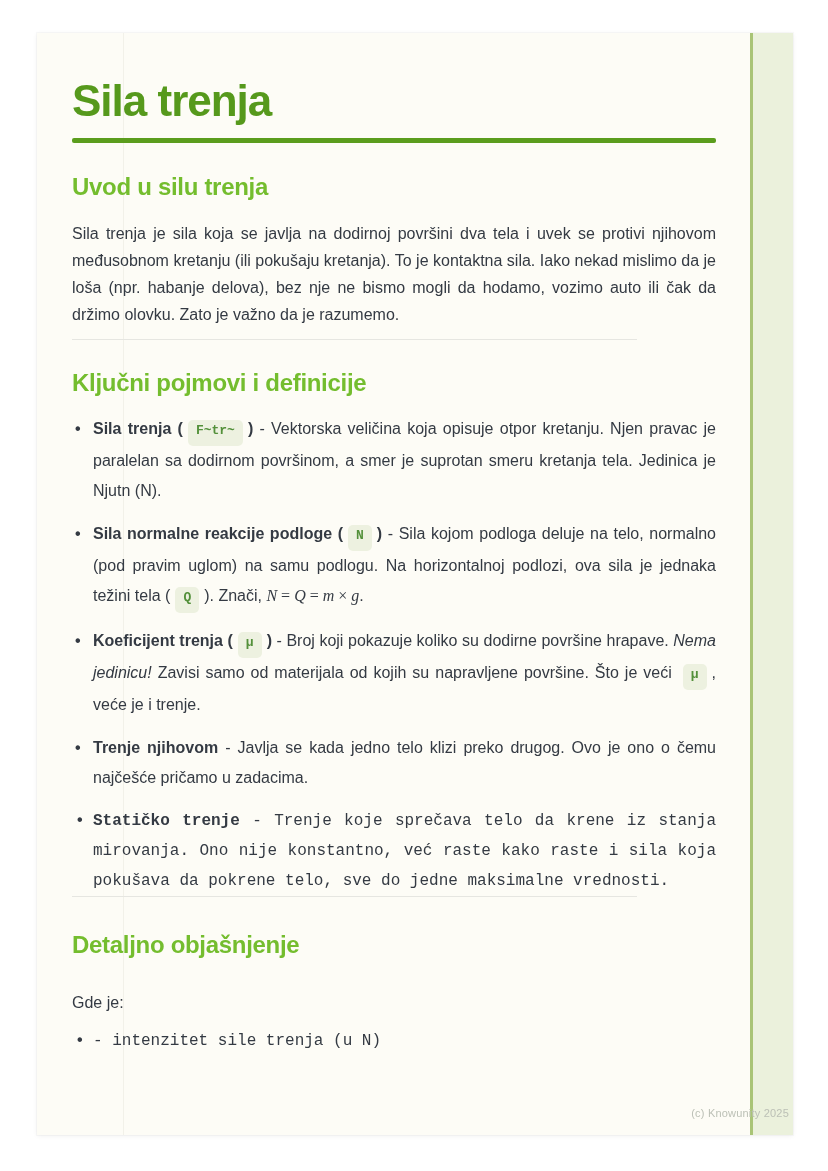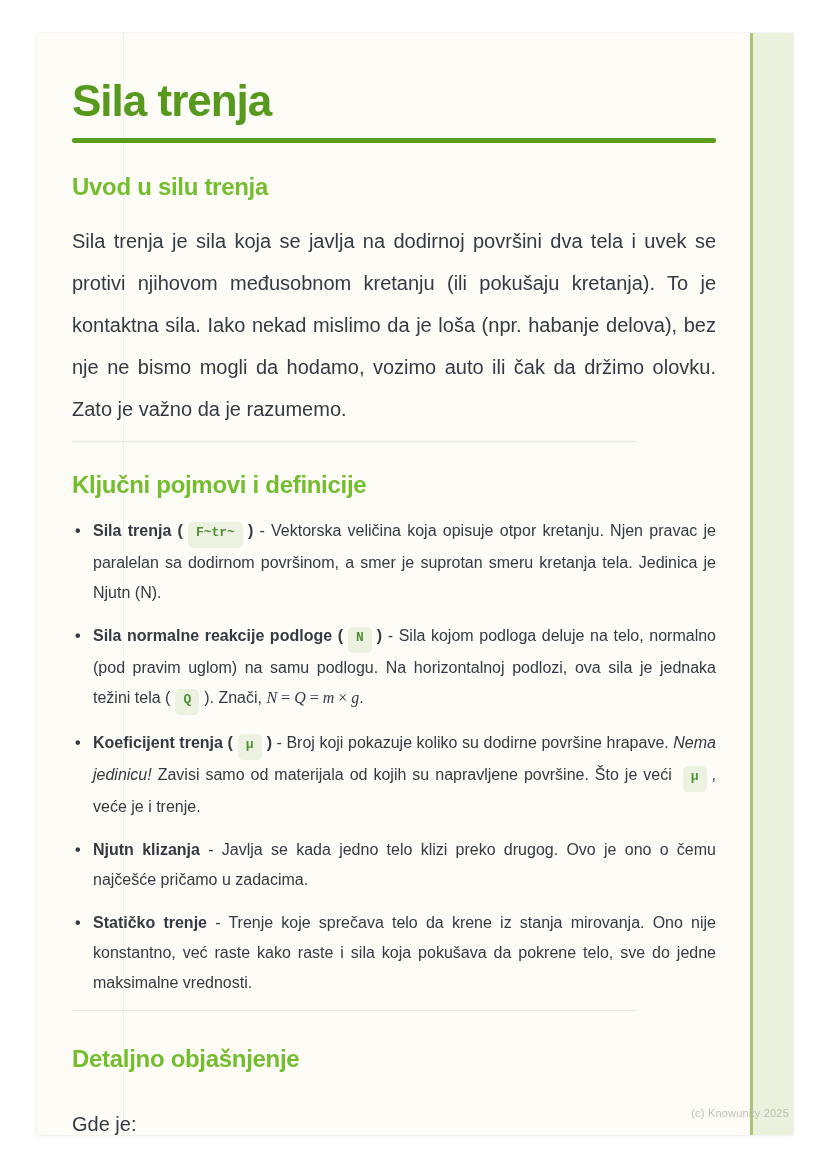--- a/index.html
+++ b/index.html
@@ -51,31 +51,31 @@
   .rule{
     margin-top:12px;height:5px;width:100%;border-radius:2px;
     background:var(--rule-green);
   }
   h2{
     font-size:24px;line-height:28px;font-weight:700;
     color:var(--heading-green);letter-spacing:-0.3px;
   }
   .h2-intro{margin-top:30px;}
   .p-intro{margin-top:19px;}
-  p{font-size:20px;line-height:42px;text-align:justify;}
+  p{font-size:16px;line-height:27px;text-align:justify;}
   .divider{height:1px;width:565px;background:var(--divider);}
   .div-1{margin-top:11px;}
   .div-2{margin-top:0;}
   .h2-terms{margin-top:29px;}
   ul{list-style:none;margin-top:17px;}
   li{
     position:relative;padding-left:21px;margin-bottom:13px;
     font-size:16px;line-height:30px;text-align:justify;
   }
-  li:last-child{margin-bottom:12px;}
+  li:last-child{margin-bottom:0;font-family:Liberation Mono, monospace;}
   li::before{
     content:"\2022";position:absolute;left:3px;top:0;
     color:var(--body-text);font-weight:700;
   }
   strong{font-weight:700;}
   em{font-style:italic;}
   .c{
     display:inline-block;
     background:var(--code-bg);color:var(--code-text);
     font-family:"Liberation Mono","DejaVu Sans Mono",monospace;
@@ -114,21 +114,21 @@
     <h2 class="h2-intro">Uvod u silu trenja</h2>
     <p class="p-intro">Sila trenja je sila koja se javlja na dodirnoj površini dva tela i uvek se protivi njihovom međusobnom kretanju (ili pokušaju kretanja). To je kontaktna sila. Iako nekad mislimo da je loša (npr. habanje delova), bez nje ne bismo mogli da hodamo, vozimo auto ili čak da držimo olovku. Zato je važno da je razumemo.</p>
 
     <div class="divider div-1"></div>
 
     <h2 class="h2-terms">Ključni pojmovi i definicije</h2>
     <ul class="terms-list">
       <li><strong class="b">Sila trenja (</strong><span class="c">F~tr~</span><strong class="b">)</strong> - Vektorska veličina koja opisuje otpor kretanju. Njen pravac je paralelan sa dodirnom površinom, a smer je suprotan smeru kretanja tela. Jedinica je Njutn (N).</li>
       <li><strong class="b">Sila normalne reakcije podloge (</strong><span class="c">N</span><strong class="b">)</strong> - Sila kojom podloga deluje na telo, normalno (pod pravim uglom) na samu podlogu. Na horizontalnoj podlozi, ova sila je jednaka težini tela (<span class="c">Q</span>). Znači, <span class="mi">N</span><span class="mo"> = </span><span class="mi">Q</span><span class="mo"> = </span><span class="mi">m</span><span class="mo"> × </span><span class="mi">g</span>.</li>
       <li><strong class="b">Koeficijent trenja (</strong><span class="c">μ</span><strong class="b">)</strong> - Broj koji pokazuje koliko su dodirne površine hrapave. <em class="i">Nema jedinicu!</em> Zavisi samo od materijala od kojih su napravljene površine. Što je veći <span class="c">μ</span>, veće je i trenje.</li>
-      <li><strong class="b">Njutn klizanja</strong> - Javlja se kada jedno telo klizi preko drugog. Ovo je ono o čemu najčešće pričamo u zadacima.</li>
+      <li><strong class="b">Trenje njihovom</strong> - Javlja se kada jedno telo klizi preko drugog. Ovo je ono o čemu najčešće pričamo u zadacima.</li>
       <li><strong class="b">Statičko trenje</strong> - Trenje koje sprečava telo da krene iz stanja mirovanja. Ono nije konstantno, već raste kako raste i sila koja pokušava da pokrene telo, sve do jedne maksimalne vrednosti.</li>
     </ul>
 
     <div class="divider div-2"></div>
 
     <h2 class="h2-expl">Detaljno objašnjenje</h2>
 
 
     <p class="p-where">Gde je:</p>
     <ul class="where-list">

